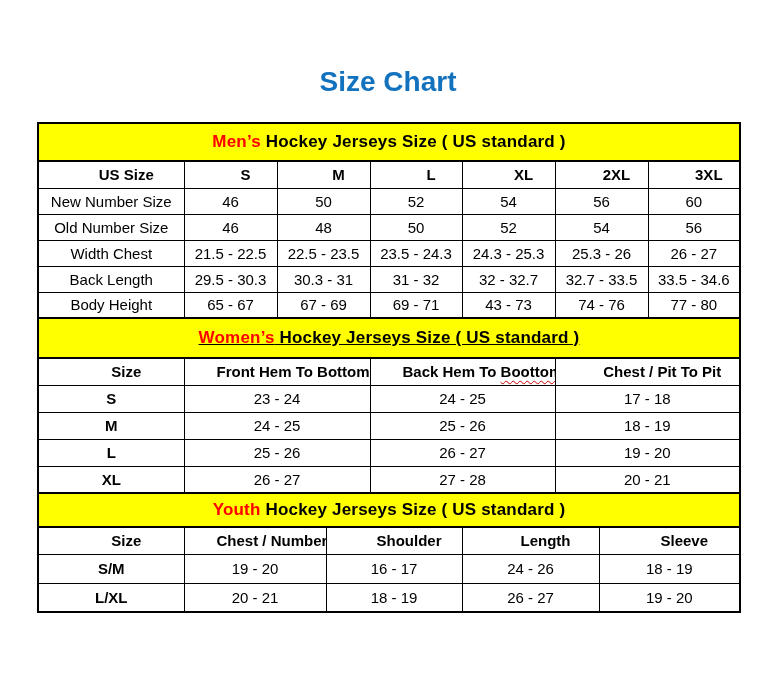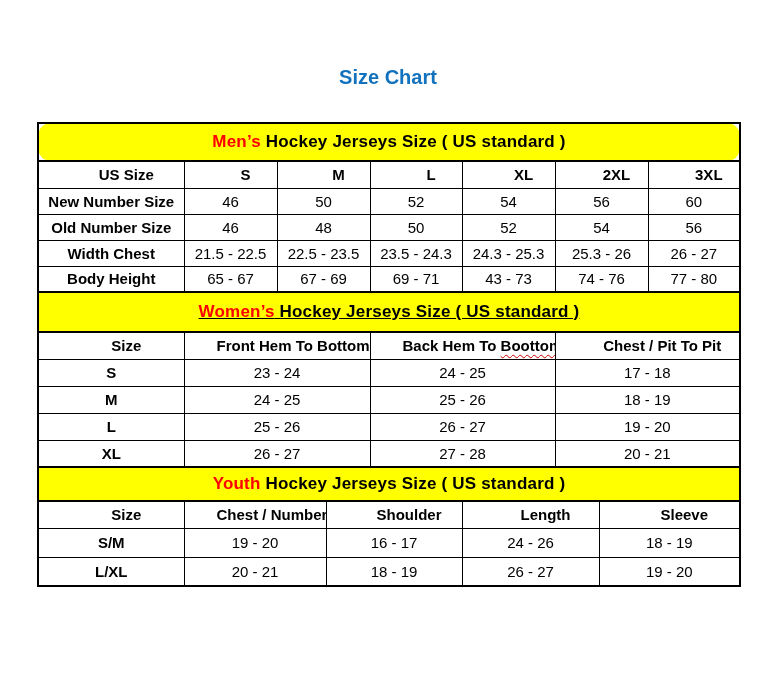--- a/index.html
+++ b/index.html
@@ -15,21 +15,21 @@
     background: #ffffff;
     overflow: hidden;
   }
   .page-title {
     position: absolute;
     top: 66px;
     left: 0;
     width: 100%;
     margin: 0;
     text-align: center;
-    font-size: 20px;
+    font-size: 28px;
     font-weight: bold;
     color: #1272be;
     letter-spacing: 0px;
   }
   .chart {
     position: absolute;
     left: 37px;
     top: 122px;
     width: 702px;
   }
@@ -53,30 +53,30 @@
     overflow: hidden;
     white-space: nowrap;
   }
   tr.band td {
     background: #ffff00;
     font-size: 17px;
     font-weight: bold;
     border: 2px solid #000000;
     letter-spacing: 0.2px;
   }
-  .mens  tr.band td { height: 36px; border-radius: 13px; }
+  .mens  tr.band td { height: 36px; }
   .womens tr.band td { height: 38px; text-decoration: underline; }
   .youth tr.band td { height: 32px; margin-left: 8px; }
   .red-word { color: #ff0000; }
   tr.head { height: 27px; }
   tr.head th { font-weight: bold; padding-left: 32px; }
   .mens  tr.data { height: 26px; }
   .womens tr.data { height: 27px; }
   .youth tr.data { height: 29px; padding-left: 34px; }
-  td.row-label { font-weight: bold; }
+  td.row-label { font-weight: normal; }
   td.size-label { font-weight: bold; }
   .misspelled {
     text-decoration-line: underline;
     text-decoration-style: wavy;
     text-decoration-color: #cc0000;
     text-decoration-thickness: 1px;
     text-underline-offset: 3px;
   }
 </style>
 </head>
@@ -130,20 +130,29 @@
         <td>56</td>
       </tr>
       <tr class="data">
         <td class="row-label">Width Chest</td>
         <td>21.5 - 22.5</td>
         <td>22.5 - 23.5</td>
         <td>23.5 - 24.3</td>
         <td>24.3 - 25.3</td>
         <td>25.3 - 26</td>
         <td>26 - 27</td>
+      </tr>
+      <tr class="data">
+        <td class="row-label">Back Length</td>
+        <td>29.5 - 30.3</td>
+        <td>30.3 - 31</td>
+        <td>31 - 32</td>
+        <td>32 - 32.7</td>
+        <td>32.7 - 33.5</td>
+        <td>33.5 - 34.6</td>
       </tr>
       <tr class="data">
         <td class="row-label">Body Height</td>
         <td>65 - 67</td>
         <td>67 - 69</td>
         <td>69 - 71</td>
         <td>43 - 73</td>
         <td>74 - 76</td>
         <td>77 - 80</td>
       </tr>

